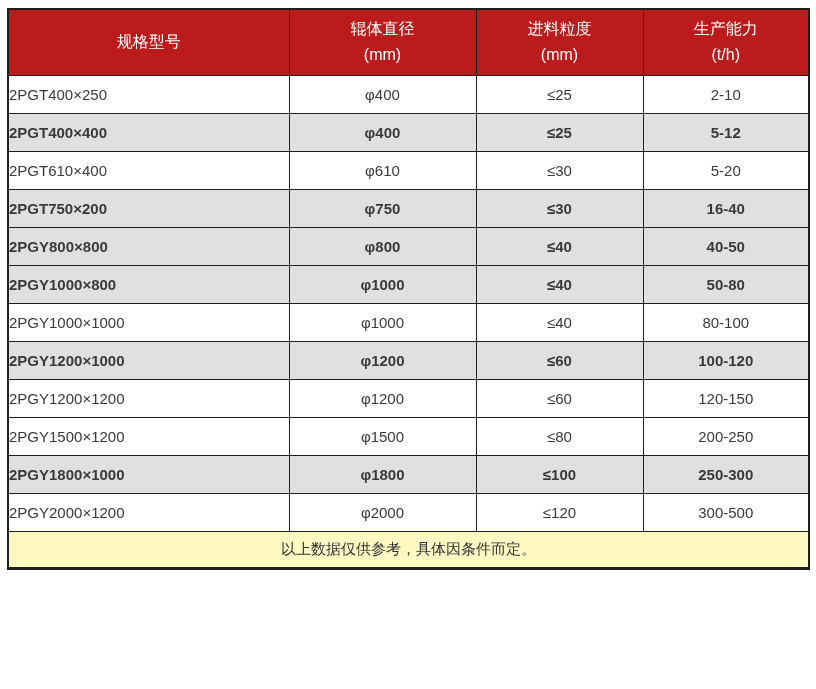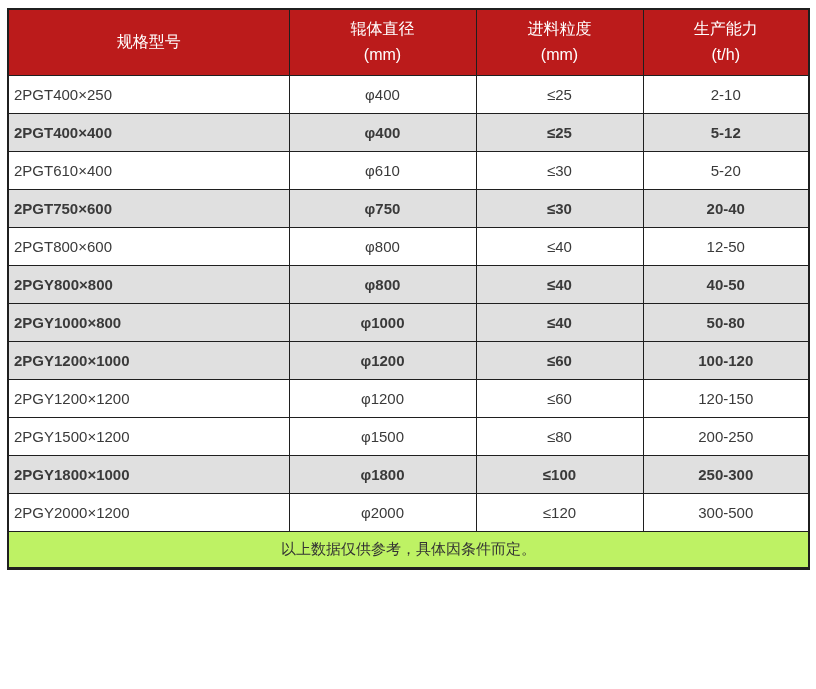--- a/index.html
+++ b/index.html
@@ -51,37 +51,36 @@
 
   tbody td {
     height: 38px;
     font-size: 15px;
     text-align: center;
     vertical-align: middle;
     padding: 0;
   }
   tbody td:first-child {
     text-align: left;
-    padding-left: 5px;
   }
   tbody tr.alt td {
     background: var(--row-alt-bg, #e0e0e0);
     font-weight: bold;
   }
   tbody tr td {
     background: var(--row-bg, #ffffff);
   }
   tbody tr.alt td { background: var(--row-alt-bg, #e0e0e0); }
 
   tfoot td {
     height: 37px;
     font-size: 15px;
     text-align: center;
     vertical-align: middle;
-    background: #bef264;
+    background: #fef9c3;
     color: #333333;
   }
 </style>
 </head>
 <body>
 
 <div class="page">
   <table class="spec-table">
     <colgroup>
       <col class="c1">
@@ -122,42 +121,42 @@
           <td>≤25</td>
           <td>5-12</td>
         </tr>
         <tr>
           <td>2PGT610×400</td>
           <td>φ610</td>
           <td>≤30</td>
           <td>5-20</td>
         </tr>
         <tr class="alt">
-          <td>2PGT750×600</td>
+          <td>2PGT750×200</td>
           <td>φ750</td>
           <td>≤30</td>
-          <td>20-40</td>
-        </tr>
-        <tr>
-          <td>2PGT800×600</td>
-          <td>φ800</td>
-          <td>≤40</td>
-          <td>12-50</td>
+          <td>16-40</td>
         </tr>
         <tr class="alt">
           <td>2PGY800×800</td>
           <td>φ800</td>
           <td>≤40</td>
           <td>40-50</td>
         </tr>
         <tr class="alt">
           <td>2PGY1000×800</td>
           <td>φ1000</td>
           <td>≤40</td>
           <td>50-80</td>
+        </tr>
+        <tr>
+          <td>2PGY1000×1000</td>
+          <td>φ1000</td>
+          <td>≤40</td>
+          <td>80-100</td>
         </tr>
         <tr class="alt">
           <td>2PGY1200×1000</td>
           <td>φ1200</td>
           <td>≤60</td>
           <td>100-120</td>
         </tr>
         <tr>
           <td>2PGY1200×1200</td>
           <td>φ1200</td>

